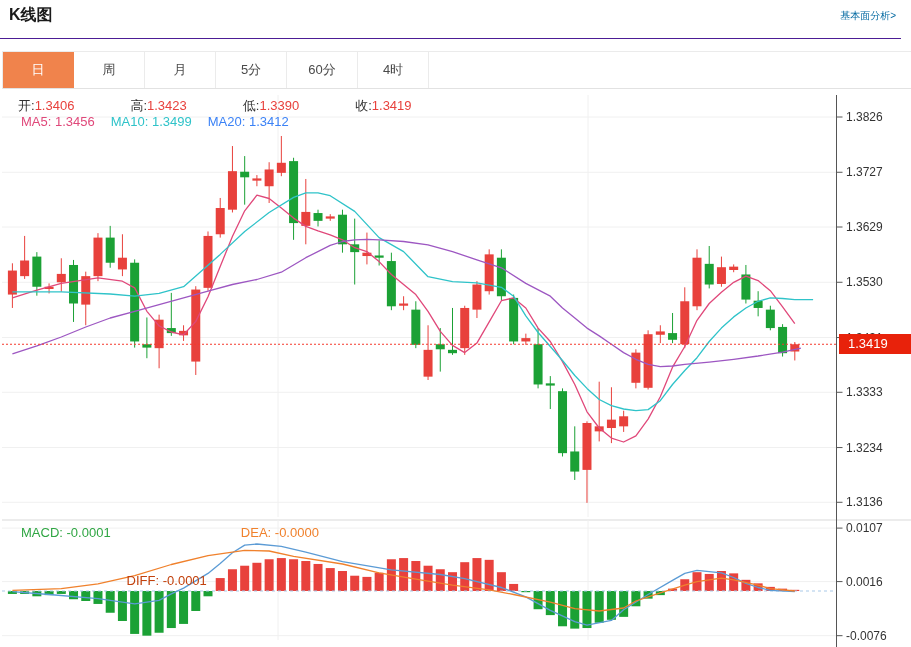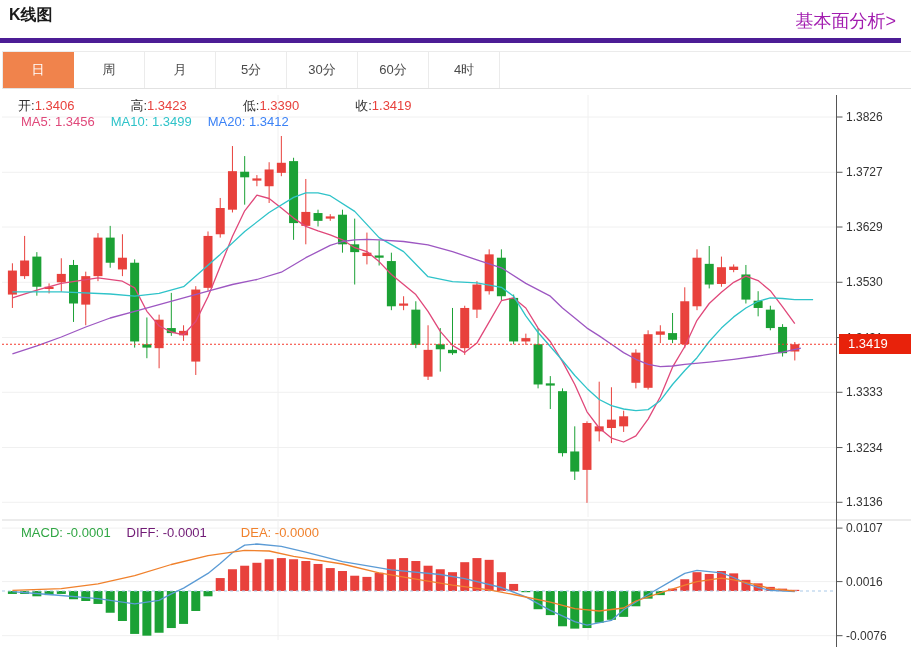--- a/index.html
+++ b/index.html
@@ -1,21 +1,21 @@
 <!DOCTYPE html>
 <html><head>
 <meta charset="utf-8">
 <style>
   html,body{margin:0;padding:0;}
   body{width:911px;height:647px;background:#fff;position:relative;overflow:hidden;
        font-family:"Liberation Sans","DejaVu Sans",sans-serif;}
   .abs{position:absolute;}
-  #header{left:0;top:0;width:901px;height:38px;border-bottom:5px solid #4c1d95;}
+  #header{left:0;top:0;width:901px;height:38px;border-bottom:1px solid #4c1d95;}
   #page-title{left:9px;top:5px;font-size:16px;font-weight:bold;color:#1a1a1a;}
-  #fund-link{right:5px;top:9px;font-size:18px;color:#a21caf;cursor:pointer;}
+  #fund-link{right:5px;top:9px;font-size:10px;color:#0369a1;cursor:pointer;}
   #tabbar{left:2px;top:51px;width:909px;height:36px;display:flex;
           border-top:1px solid #ebebeb;border-bottom:1px solid #e2e2e2;border-left:1px solid #ebebeb;}
   .tab{width:71px;height:36px;line-height:36px;text-align:center;font-size:13px;color:#4a4a4a;
        background:#fff;border-right:1px solid #ebebeb;cursor:pointer;box-sizing:border-box;}
   .tab.sel{background:#f0834c;color:#fff;border-right:1px solid #f0834c;}
   .tab-filler{flex:1;background:#fff;}
   .legend-row{display:flex;font-size:13px;white-space:nowrap;}
   #ohlc-row{left:18px;top:97px;gap:36px;}
   #ohlc-row .item{margin-right:20px;}
   #ohlc-row .lab{color:#333;}
@@ -35,21 +35,20 @@
 <div class="abs" id="header">
   <div class="abs" id="page-title">K线图</div>
   <div class="abs" id="fund-link">基本面分析&gt;</div>
 </div>
 
 <div class="abs" id="tabbar">
   <div class="tab sel" style="background: rgb(240, 131, 76);">日</div>
   <div class="tab">周</div>
   <div class="tab">月</div>
   <div class="tab">5分</div>
-  <div class="tab">30分</div>
   <div class="tab">60分</div>
   <div class="tab">4时</div>
   <div class="tab-filler"></div>
 </div>
 
 <svg class="abs" id="chart-svg" width="911" height="647">
     <g>
       <line x1="2" y1="117" x2="836" y2="117" stroke="#f0f0f0" stroke-width="1"></line>
       <line x1="2" y1="172.2796200000001" x2="836" y2="172.2796200000001" stroke="#f0f0f0" stroke-width="1"></line>
       <line x1="2" y1="227.00086000000027" x2="836" y2="227.00086000000027" stroke="#f0f0f0" stroke-width="1"></line>
@@ -328,20 +327,20 @@
 </div>
 
 <div class="abs legend-row" id="ma-row">
   <span class="item" id="ma5-item" style="color: rgb(224, 72, 122);"><span>MA5:</span>&nbsp;<span>1.3456</span></span>
   <span class="item" id="ma10-item" style="color: rgb(47, 195, 201);"><span>MA10:</span>&nbsp;<span>1.3499</span></span>
   <span class="item" id="ma20-item" style="color: #3b82f6;"><span>MA20:</span>&nbsp;<span>1.3412</span></span>
 </div>
 
 <div class="abs legend-row" id="macd-row">
   <span class="item" id="macd-item" style="color: rgb(47, 166, 67);"><span>MACD:</span>&nbsp;<span>-0.0001</span></span>
-  <span class="item" id="diff-item" style="color: #701a75;"><span>DIFF:</span>&nbsp;<span>-0.0001</span></span>
+  <span class="item" id="diff-item" style="color: #c2410c; margin-top: 48px;"><span>DIFF:</span>&nbsp;<span>-0.0001</span></span>
   <span class="item" id="dea-item" style="color: rgb(240, 129, 44); padding-left: 18px;"><span>DEA:</span>&nbsp;<span>-0.0000</span></span>
 </div>
 
 <div class="abs" id="price-badge" style="background: rgb(232, 34, 11); top: 334.261px;">1.3419</div>
 
 <div class="abs overlay" style="left:2px;top:95px;width:834px;height:422px;"></div>
 <div class="abs overlay" style="left:2px;top:520px;width:834px;height:127px;"></div>
 
 </body></html>

